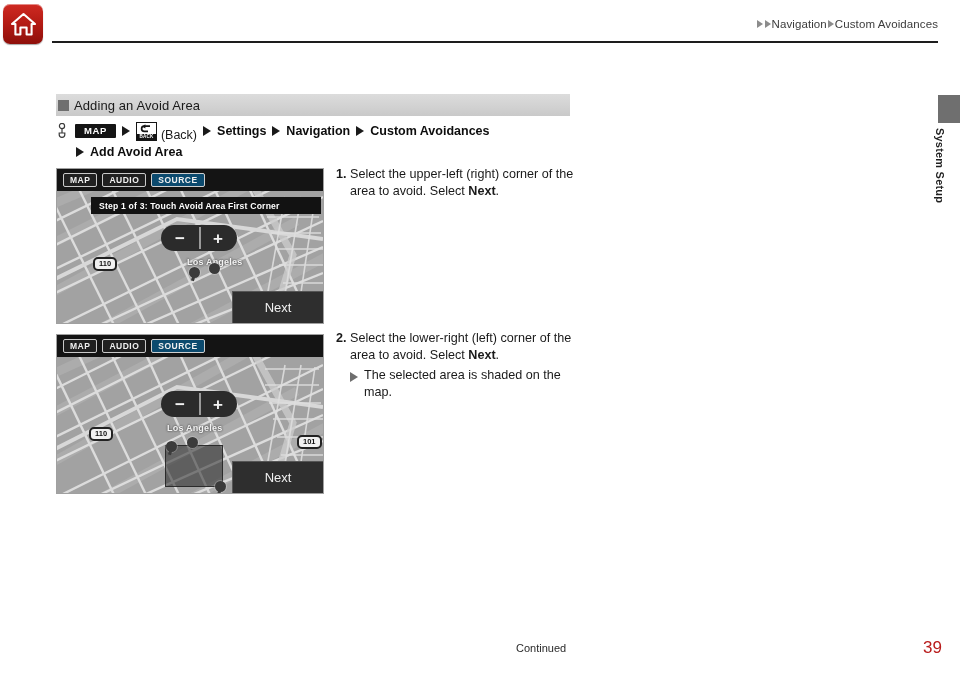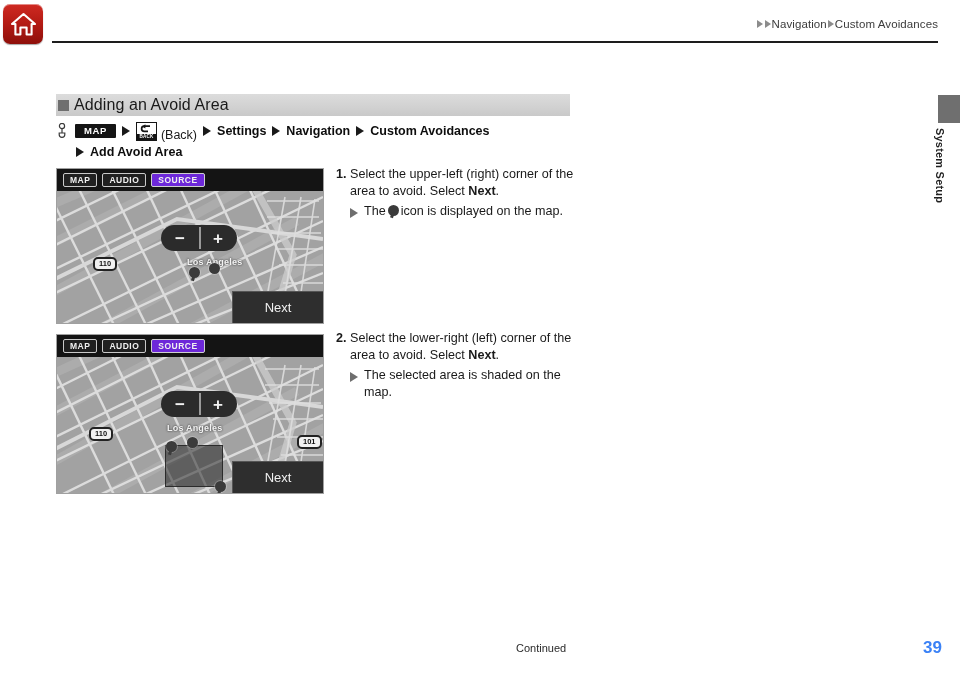--- a/index.html
+++ b/index.html
@@ -45,21 +45,21 @@
     writing-mode:vertical-rl;text-orientation:mixed;white-space:nowrap;
   }
 
   
   .sec-bar{
     position:absolute;left:56px;top:94px;width:514px;height:22px;
     background:linear-gradient(180deg,#dcdcdc 0%,#d2d2d2 55%,#c9c9c9 100%);
     display:flex;align-items:center;
   }
   .sec-bullet{width:11px;height:11px;background:#6f6f6f;margin-left:2px;margin-right:5px;flex:none;}
-  .sec-title{font-size:16px;color:#1a1a1a;letter-spacing:.1px;line-height:1;}
+  .sec-title{font-size:13px;color:#1a1a1a;letter-spacing:.1px;line-height:1;}
 
   
   .pathline{
     position:absolute;left:56px;top:122px;width:600px;
     font-size:12.5px;color:#1a1a1a;
   }
   .path-row{display:flex;align-items:center;white-space:nowrap;height:18px;}
   .path-row.second{margin-top:3px;padding-left:20px;}
   .hand-ico{
     width:12px;height:17px;margin-right:7px;flex:none;display:block;
@@ -91,21 +91,21 @@
   .shot2{left:56px;top:334px;width:266px;height:158px;}
 
   .shot-topbar{
     position:absolute;left:0;top:0;right:0;height:22px;background:#141414;
     display:flex;align-items:center;gap:5px;padding-left:6px;box-sizing:border-box;
   }
   .tb-btn{
     border:1px solid #c9c9c9;color:#f0f0f0;font-size:8.5px;font-weight:bold;
     letter-spacing:.5px;padding:2px 6px;border-radius:2px;background:#202020;line-height:1;
   }
-  .tb-btn.plain{border-color:#cfcfcf;background:#6d28d9;}
+  .tb-btn.plain{border-color:#cfcfcf;background:#0c4a6e;}
 
   .map-area{position:absolute;left:0;top:22px;right:0;bottom:0;overflow:hidden;background:#a8a8a8;}
   .map-canvas{position:absolute;inset:0;}
 
   .step-banner{
     position:absolute;left:34px;top:6px;right:2px;height:17px;background:#121212;
     color:#ffffff;font-size:8.6px;font-weight:bold;letter-spacing:.2px;
     display:flex;align-items:center;padding-left:8px;box-sizing:border-box;
   }
   .zoom-pill{
@@ -158,21 +158,21 @@
   .inline-pin:after{
     content:"";position:absolute;left:3px;top:7px;width:3px;height:6px;background:#3a3a3a;
     transform:rotate(20deg);
   }
 
   
   .continued{
     position:absolute;left:516px;top:642px;font-size:11px;color:#2a2a2a;
   }
   .pageno{
-    position:absolute;right:18px;top:638px;font-size:17px;font-weight:bold;color:#3b82f6;
+    position:absolute;right:18px;top:638px;font-size:17px;font-weight:normal;color:#b91c1c;
   }
   .watermark{
     position:absolute;left:652px;top:646px;font-size:27px;color:#b9b9b9;
     letter-spacing:-0.4px;white-space:nowrap;
   }
 </style>
 </head>
 <body>
 
 <div class="page">
@@ -271,20 +271,21 @@
           <path d="M218 58 L266 58"></path>
             <path d="M222 74 L266 74"></path>
             <path d="M226 92 L266 92"></path>
           <path d="M228 6 L206 128"></path>
             <path d="M244 6 L224 128"></path>
             <path d="M258 8 L240 128"></path>
         </g>
         <rect x="0" y="0" width="266" height="132" fill="#8f8f8f" opacity=".18"></rect>
       </svg>
 
+      <div class="step-banner">Step 1 of 3: Touch Avoid Area First Corner</div>
 
       <div class="zoom-pill">
         <span class="zsign">−</span>
         <span class="zdiv"></span>
         <span class="zsign">+</span>
       </div>
 
       <span class="hwy-badge" style="left:36px;top:66px;">110</span>
       <span class="city-lbl" style="left:130px;top:66px;">Los Angeles</span>
 
@@ -363,24 +364,20 @@
 
       <div class="next-btn">Next</div>
     </div>
   </div>
 
   <div class="instr instr1">
     <div class="lead">
       <span class="num">1.</span>
       <span><span>Select the upper-left (right) corner of the area to avoid. Select </span><span class="b">Next</span><span>.</span></span>
     </div>
-    <div class="sub">
-      <span class="subtri"></span>
-      <span><span>The</span><span class="inline-pin"></span><span>icon is displayed on the map.</span></span>
-    </div>
   </div>
 
   <div class="instr instr2">
     <div class="lead">
       <span class="num">2.</span>
       <span><span>Select the lower-right (left) corner of the area to avoid. Select </span><span class="b">Next</span><span>.</span></span>
     </div>
     <div class="sub">
       <span class="subtri"></span>
       <span>The selected area is shaded on the map.</span>

